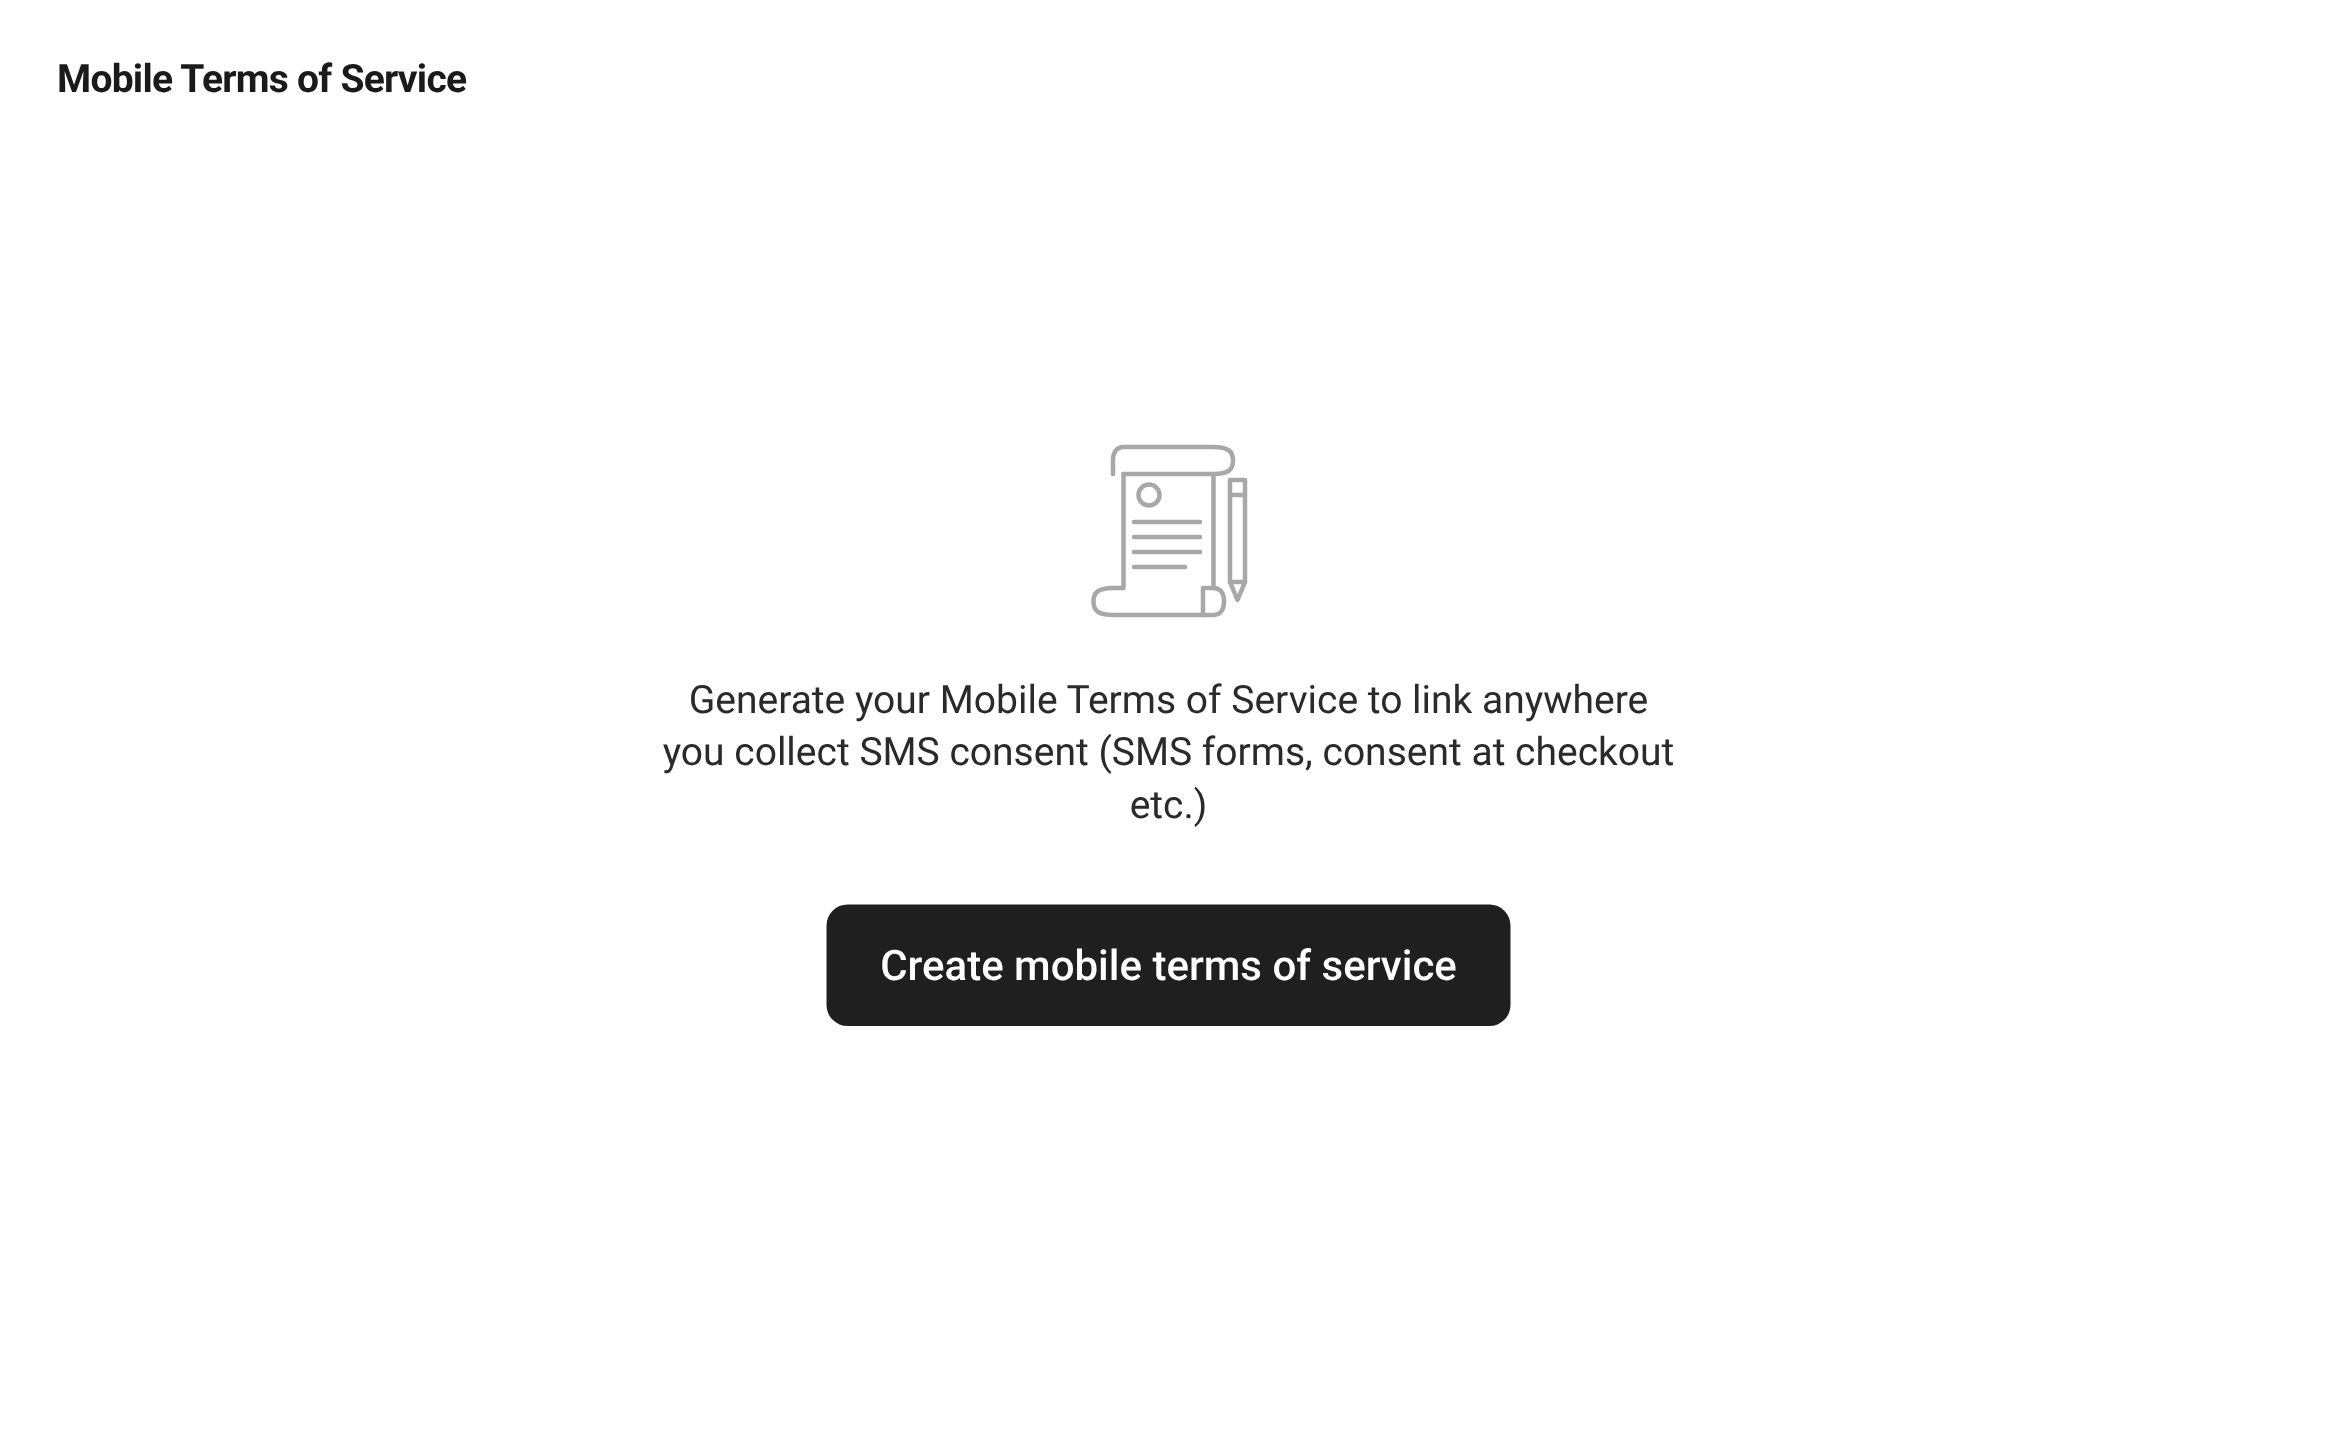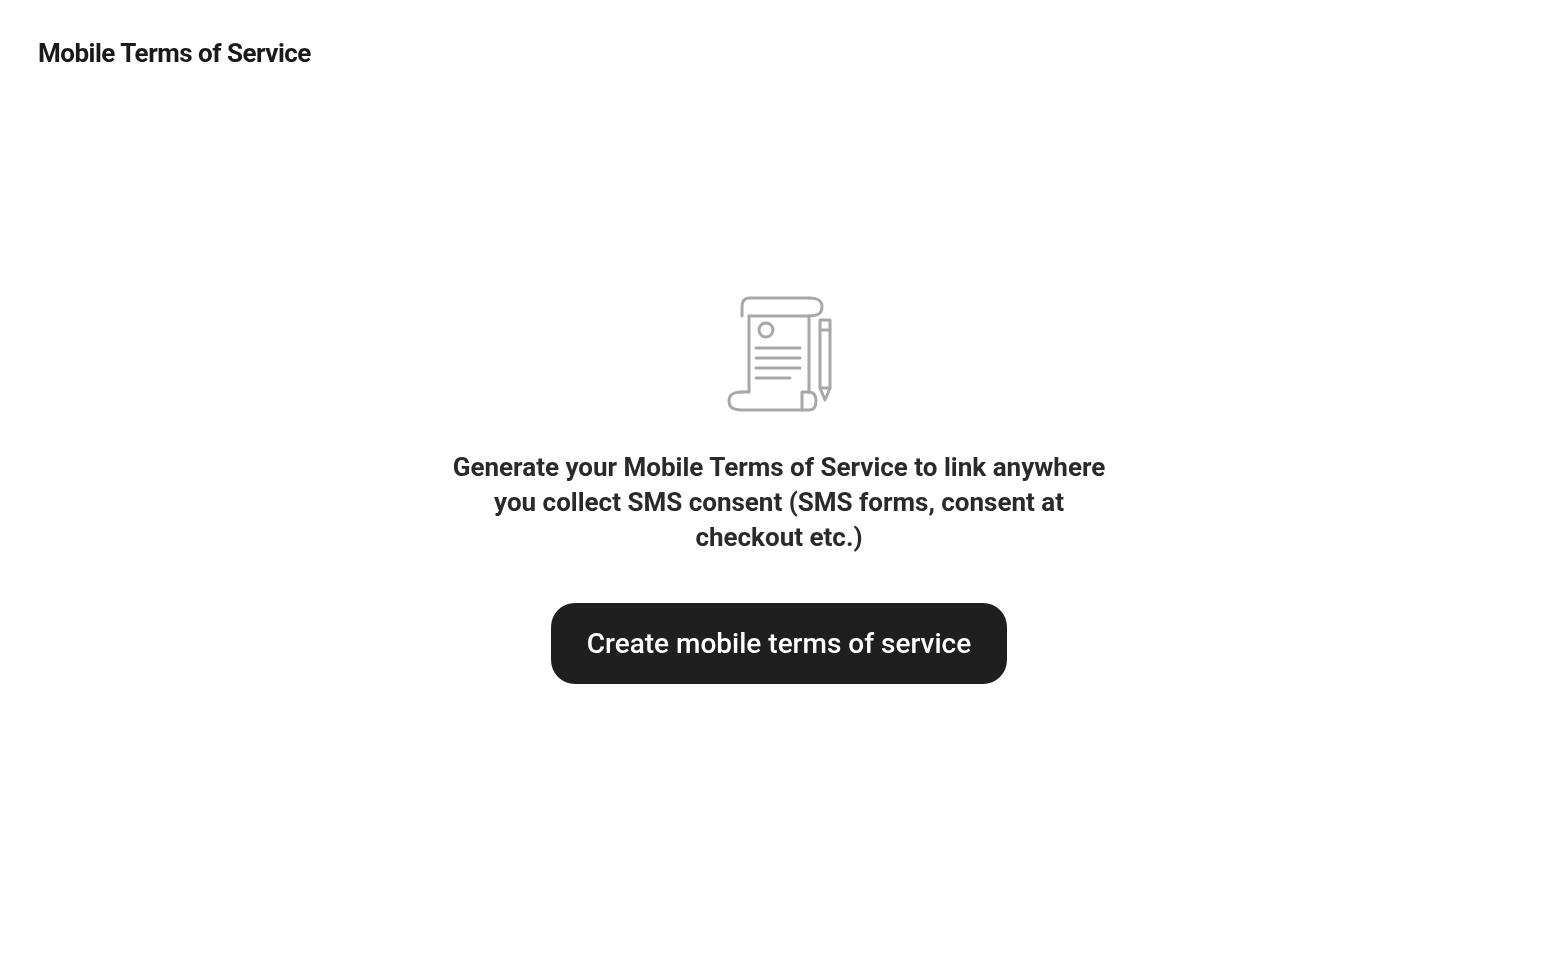--- a/index.html
+++ b/index.html
@@ -41,28 +41,28 @@
       margin-bottom: 30px;
     }
 
     .description {
       font-size: 26px;
       line-height: 1.35;
       color: #2a2a2a;
       text-align: center;
       max-width: 680px;
       margin-bottom: 48px;
-      font-weight: 700;
+      font-weight: 400;
     }
 
     .create-button {
       background: #1f1f1f;
       color: #ffffff;
       border: none;
-      border-radius: 24px;
+      border-radius: 14px;
       padding: 24px 36px;
       font-size: 28px;
       font-weight: 500;
       cursor: pointer;
       font-family: inherit;
     }
   </style>
 </head>
 <body>
 

